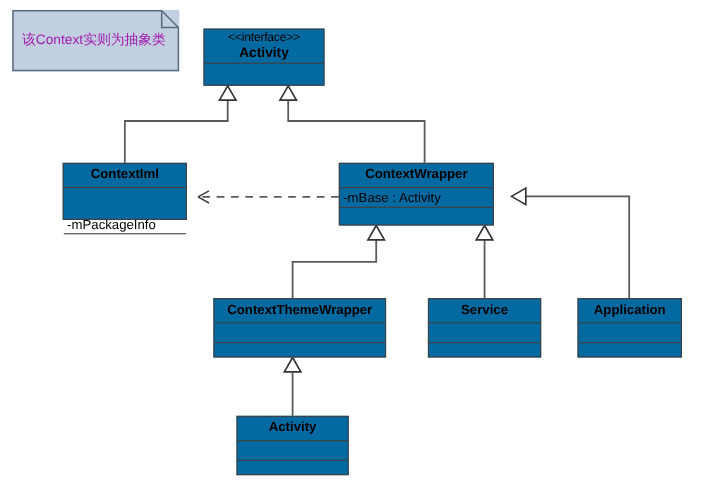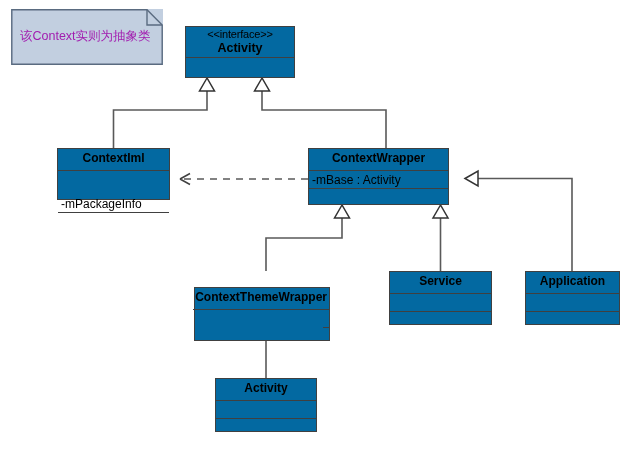--- a/index.html
+++ b/index.html
@@ -152,21 +152,21 @@
     <div class="uml-attrs">-mPackageInfo</div>
     <div class="uml-ops"></div>
   </div>
 
   <div class="uml-class" style="left:308px; top:148px; width:141px; height:57px;">
     <div class="uml-head">ContextWrapper</div>
     <div class="uml-attrs">-mBase : Activity</div>
     <div class="uml-ops"></div>
   </div>
 
-  <div class="uml-class" style="left:194px; top:287px; width:136px; height:54px;align-items:flex-end;">
+  <div class="uml-class" style="left:194px; top:271px; width:157px; height:54px;">
     <div class="uml-head">ContextThemeWrapper</div>
     <div class="uml-attrs"></div>
     <div class="uml-ops"></div>
   </div>
 
   <div class="uml-class" style="left:389px; top:271px; width:103px; height:54px;">
     <div class="uml-head">Service</div>
     <div class="uml-attrs"></div>
     <div class="uml-ops"></div>
   </div>

